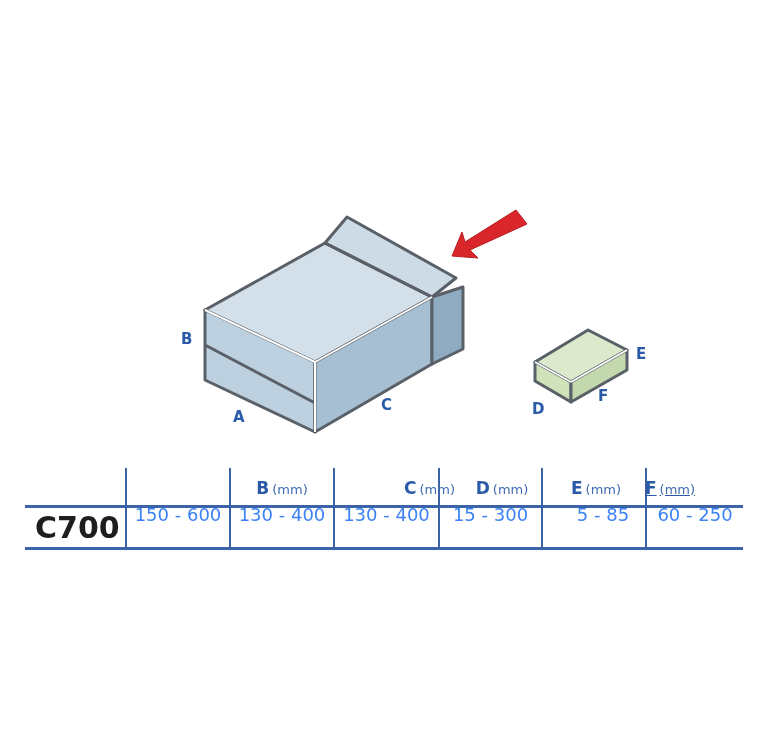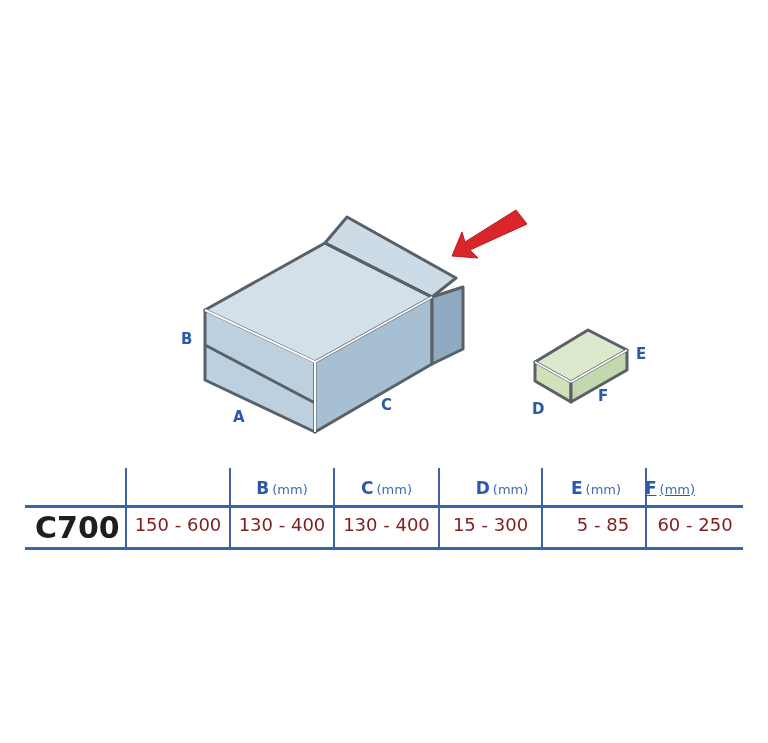--- a/index.html
+++ b/index.html
@@ -6,21 +6,21 @@
   body { width: 768px; height: 743px; position: relative; overflow: hidden;
          font-family: "DejaVu Sans", "Liberation Sans", sans-serif; }
   .diagram { position: absolute; left: 0; top: 0; width: 768px; height: 460px; }
   .dim-label { position: absolute; font-weight: bold; font-size: 15px; color: #2a5aa8; }
   .table-wrap { position: absolute; left: 25px; top: 468px; width: 718px; height: 84px; }
   .hline { position: absolute; left: 0; height: 3px; background: #3b63a8; }
   .vline { position: absolute; width: 2px; background: #3b63a8; top: 0; height: 80px; }
   .hdr { position: absolute; top: 10px; height: 26px; text-align: center; font-size: 14px; color: #2a5aa8; }
   .hdr .letter { font-weight: bold; font-size: 17px; }
   .hdr .unit { font-size: 13px; color: #3f6bb0; margin-left: 3px; }
-  .cell { position: absolute; top: 46px; height: 28px; text-align: center; font-size: 18px; color: #7f1d1d; }
+  .cell { position: absolute; top: 36px; height: 28px; text-align: center; font-size: 18px; color: #3b82f6; }
   .model { position: absolute; left: 10px; top: 42px; font-size: 30px; font-weight: bold; color: #1e1e1e; }
 </style>
 </head>
 <body>
 
 <div class="diagram">
   <svg width="768" height="460">
 
     <g stroke="#5a6068" stroke-width="3" stroke-linejoin="round">
 
@@ -62,21 +62,21 @@
   <div class="hline" style="top:37px;width:718px;"></div>
   <div class="hline" style="top:79px;width:718px;"></div>
   <div class="vline" style="left:100px;"></div>
   <div class="vline" style="left:204px;"></div>
   <div class="vline" style="left:308px;"></div>
   <div class="vline" style="left:413px;"></div>
   <div class="vline" style="left:516px;"></div>
   <div class="vline" style="left:620px;"></div>
 
   <div class="hdr" style="left:206px;width:102px;"><span class="letter">B</span><span class="unit">(mm)</span></div>
-  <div class="hdr" style="left:310px;width:103px;"><span class="letter">C</span><span class="unit">(mm)</span></div>
+  <div class="hdr" style="left:310px;width:103px;padding-left:43px;"><span class="letter">C</span><span class="unit">(mm)</span></div>
   <div class="hdr" style="left:415px;width:124px;"><span class="letter">D</span><span class="unit">(mm)</span></div>
   <div class="hdr" style="left:518px;width:106px;"><span class="letter">E</span><span class="unit">(mm)</span></div>
   <div class="hdr" style="left:597px;width:96px;text-decoration:underline;"><span class="letter">F</span><span class="unit">(mm)</span></div>
 
   <div class="model">C700</div>
   <div class="cell" style="left:102px;width:102px;">150 - 600</div>
   <div class="cell" style="left:206px;width:102px;">130 - 400</div>
   <div class="cell" style="left:310px;width:103px;">130 - 400</div>
   <div class="cell" style="left:415px;width:101px;">15 - 300</div>
   <div class="cell" style="left:518px;width:120px;">5 - 85</div>

